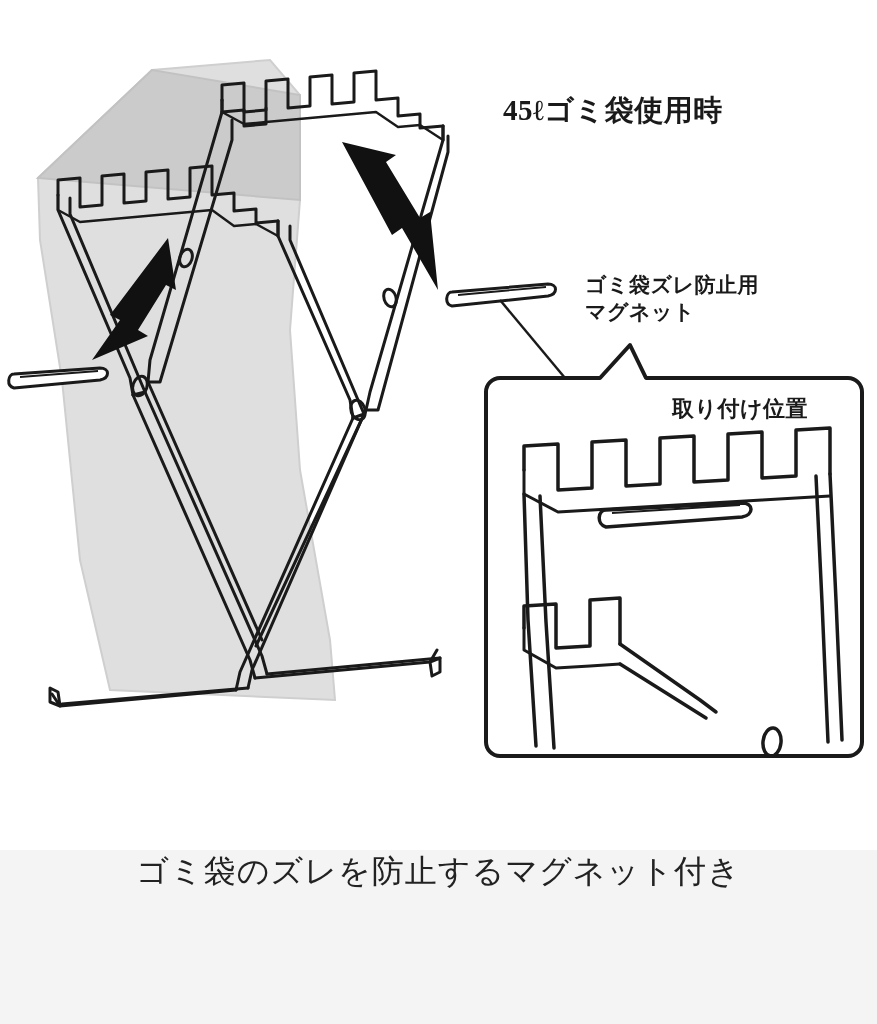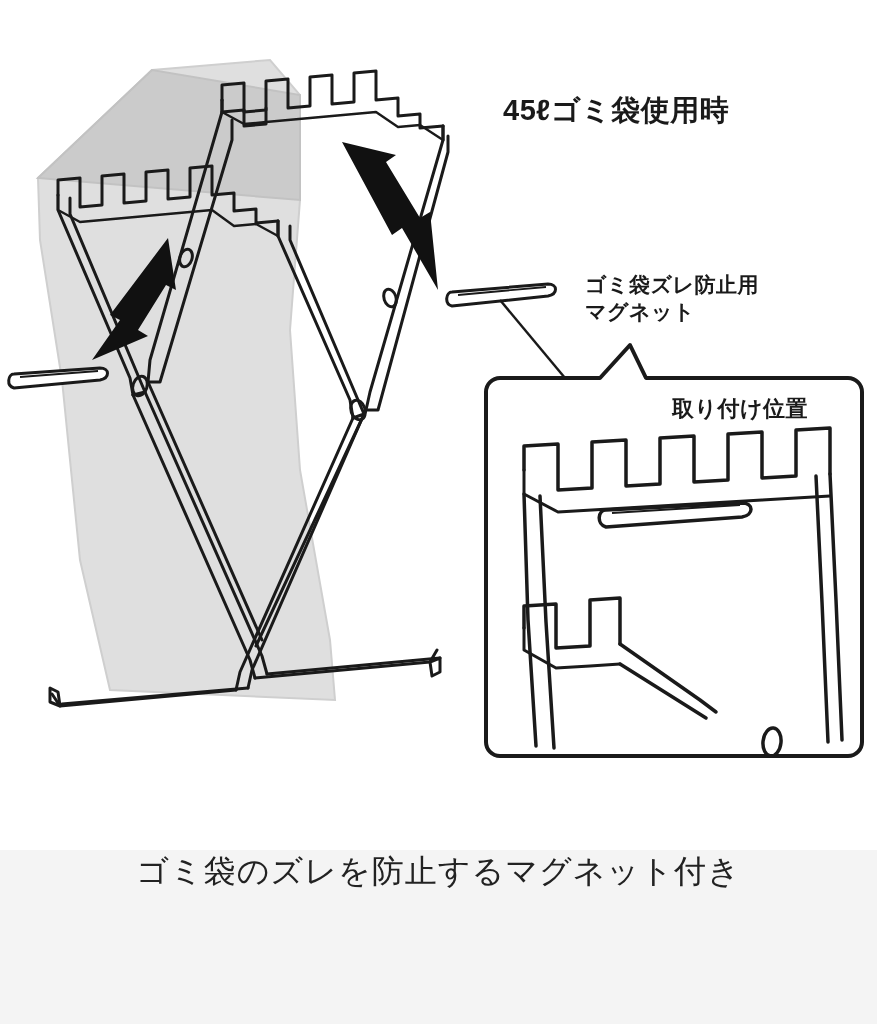--- a/index.html
+++ b/index.html
@@ -12,20 +12,21 @@
     height: 1024px;
     font-family: "Liberation Sans", sans-serif;
     overflow: hidden;
     position: relative;
   }
   #page {
     position: relative;
     width: 877px;
     height: 1024px;
     background: #0ea5e9;
+    font-family: Liberation Serif, serif;
   }
   #illustration {
     position: absolute;
     left: 0;
     top: 0;
     width: 877px;
     height: 850px;
     background: #ffffff;
   }
   #illustration svg {

